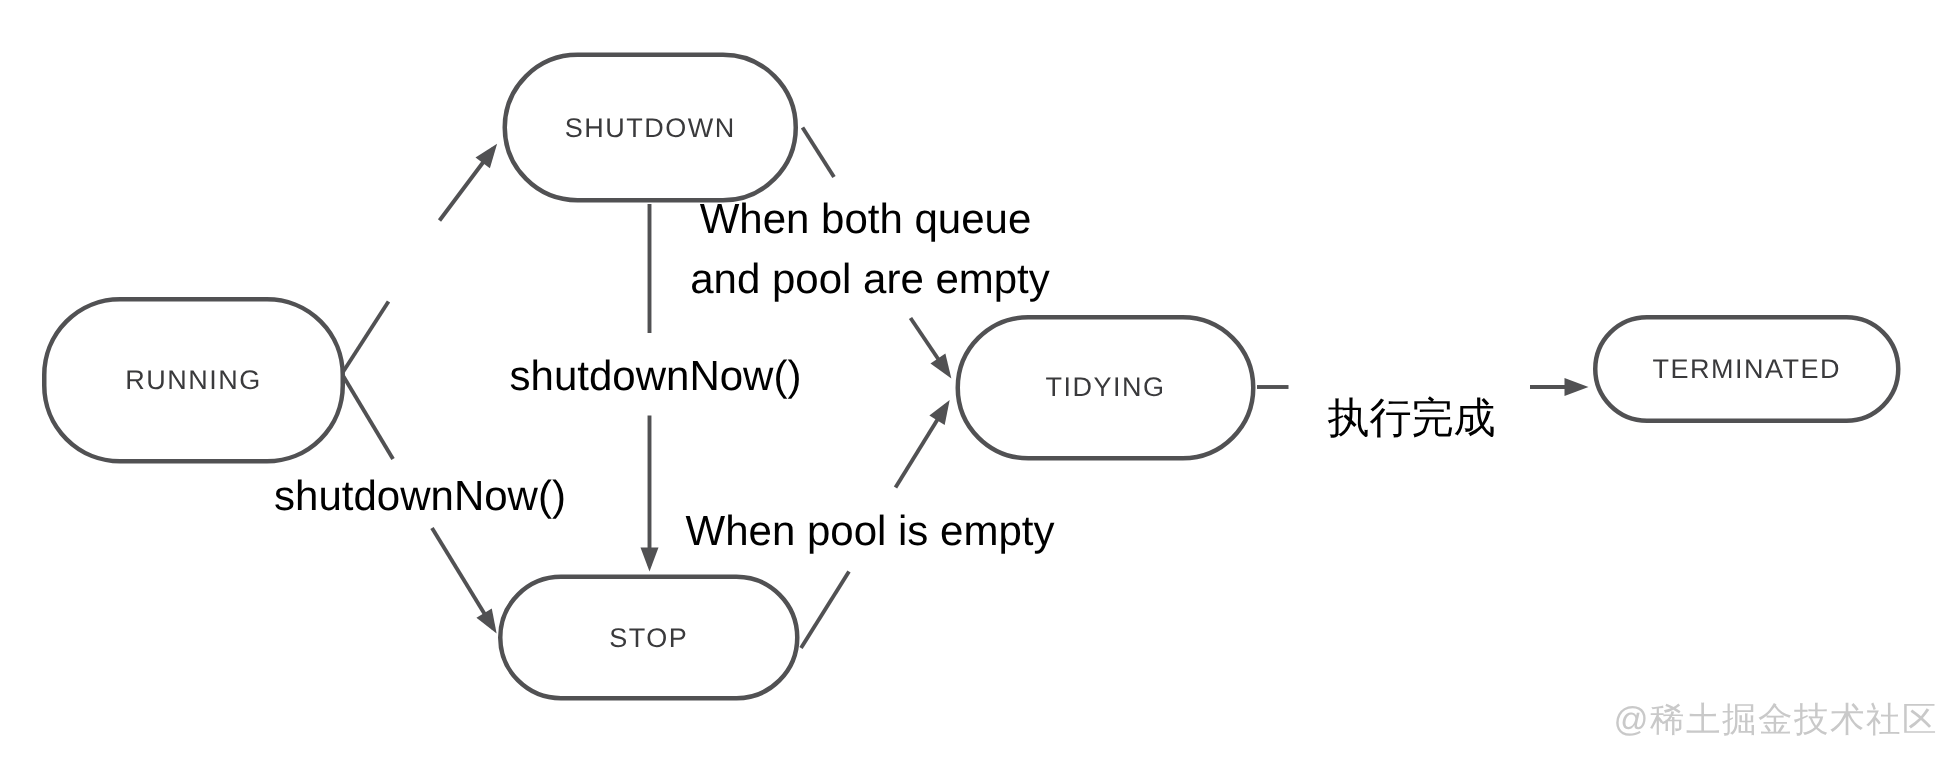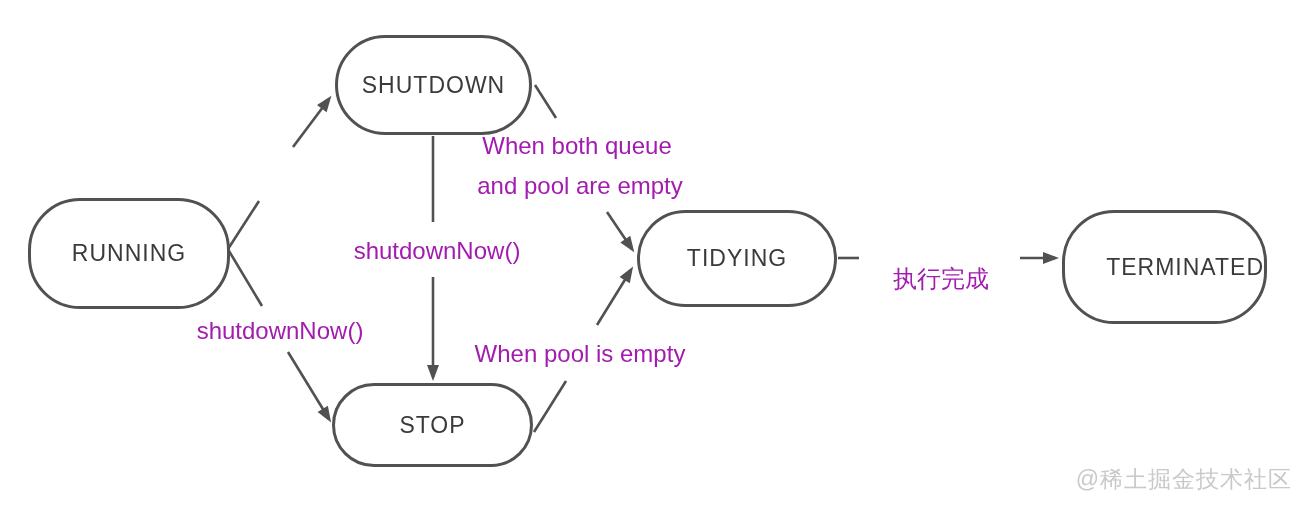--- a/index.html
+++ b/index.html
@@ -23,36 +23,36 @@
   }
   .node {
     position: absolute;
     box-sizing: border-box;
     border: 3px solid #515153;
     border-radius: 52px;
     background: #ffffff;
     display: flex;
     align-items: center;
     justify-content: center;
-    font-size: 23px;
+    font-size: 18px;
     letter-spacing: 1px;
     color: #3a3a3c;
   }
   #node-running    { left: 28px;  top: 198px; width: 202px; height: 111px; }
   #node-shutdown   { left: 335px; top: 35px;  width: 197px; height: 100px; }
   #node-stop       { left: 332px; top: 383px; width: 201px; height: 84px;  }
   #node-tidying    { left: 637px; top: 210px; width: 200px; height: 97px;  }
-  #node-terminated { left: 1062px;top: 210px; width: 205px; height: 114px; justify-content: flex-end;  }
+  #node-terminated { left: 1062px;top: 210px; width: 205px; height: 72px;  }
 
   .edge-label {
     position: absolute;
     transform: translate(-50%, -50%);
     white-space: nowrap;
-    font-size: 24px;
-    color: #a21caf;
+    font-size: 28px;
+    color: #000000;
   }
   #lbl-shutdown-call   { left: 278px; top: 174px; }
   #lbl-shutdownnow-mid { left: 437px; top: 251px; }
   #lbl-shutdownnow-low { left: 280px; top: 331px; }
   #lbl-queue-line1     { left: 577px; top: 146px; }
   #lbl-queue-line2     { left: 580px; top: 186px; }
   #lbl-pool-empty      { left: 580px; top: 354px; }
   #lbl-terminated-1    { left: 941px; top: 240px; }
   #lbl-terminated-2    { left: 941px; top: 279px; }
 

